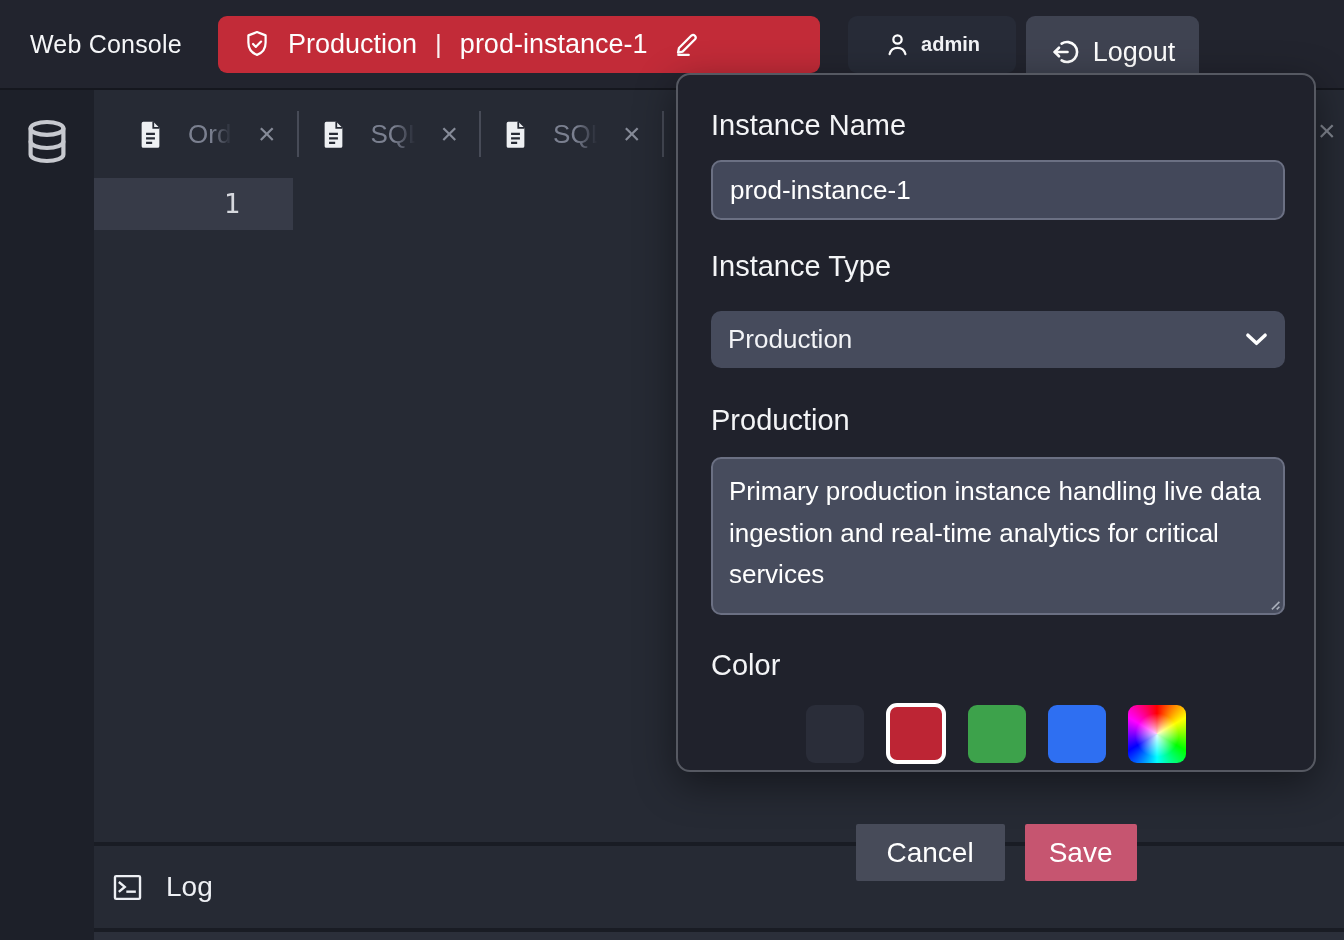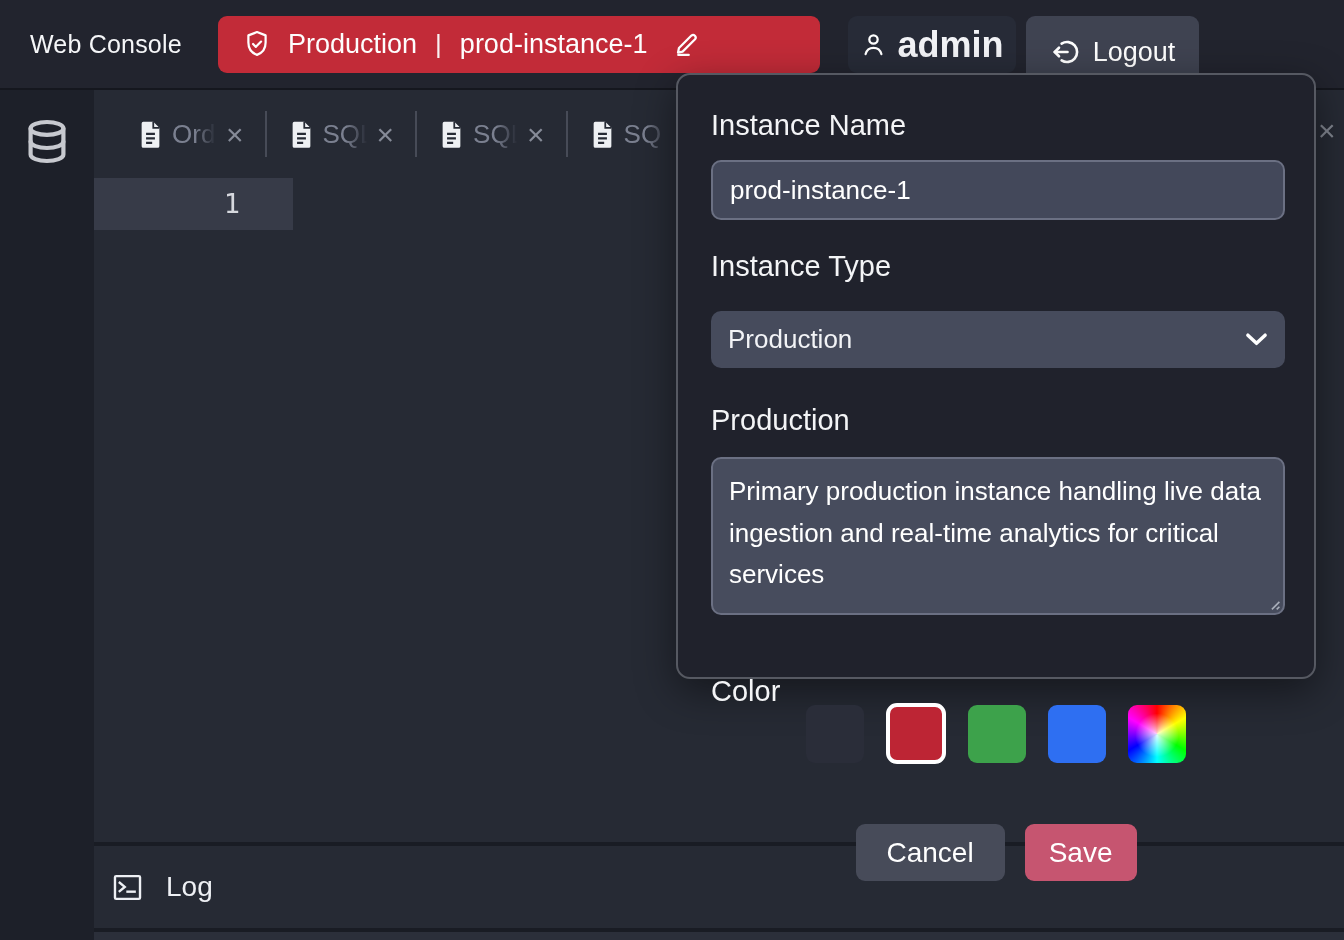--- a/index.html
+++ b/index.html
@@ -16,37 +16,37 @@
     background:#22242e; border-bottom:2px solid #15171e; z-index:10; }
   .app-title { position:absolute; left:30px; top:0; height:88px; display:flex;
     align-items:center; font-size:25px; font-weight:500; letter-spacing:.2px; color:#f5f6f8; }
   .env-badge { position:absolute; left:218px; top:16px; width:602px; height:57px;
     background:#c22b38; border-radius:9px; display:flex; align-items:center;
     padding:0 24px; gap:16px; font-size:27px; color:#fdfdfd; cursor:pointer; }
   .env-sep { font-weight:300; font-size:26px; opacity:.95; padding:0 2px; }
   .env-badge .edit { margin-left:10px; }
   .user-chip { position:absolute; left:848px; top:16px; width:168px; height:57px;
     background:#272b37; border-radius:9px; display:flex; align-items:center;
-    justify-content:center; gap:10px; font-size:36px; font-weight:700; }
+    justify-content:center; gap:10px; font-size:20px; font-weight:700; }
   .logout-btn { position:absolute; left:1026px; top:16px; width:173px; height:72px;
     background:#3f4351; border-radius:9px; display:flex; align-items:center;
     justify-content:center; gap:13px; font-size:27px; color:#fff; border:none;
     font-family:inherit; cursor:pointer; }
 
   
   .sidebar { position:absolute; left:0; top:90px; width:94px; height:850px;
     background:#1d2029; z-index:5; }
   .db-icon { position:absolute; left:23px; top:26px; cursor:pointer; }
 
   
   .main { position:absolute; left:94px; top:90px; width:1250px; height:850px;
     background:#262a34; }
   .tabbar { position:absolute; left:0; top:0; width:100%; height:88px;
     display:flex; align-items:center; padding-left:22px; }
-  .tab { display:flex; align-items:flex-end; gap:8px; padding:0 21px; cursor:pointer; }
+  .tab { display:flex; align-items:center; gap:24px; padding:0 21px; cursor:pointer; }
   .tab-label { width:46px; font-size:26px; color:#7b8090; overflow:hidden;
     white-space:nowrap;
     -webkit-mask-image:linear-gradient(90deg,#000 50%,transparent 96%);
     mask-image:linear-gradient(90deg,#000 50%,transparent 96%); }
   .tab-close { font-size:30px; color:#868b98; line-height:1; cursor:pointer; }
   .tab-divider { width:2px; height:46px; background:#474b57; }
   .orphan-close { position:absolute; left:1224px; top:26px; font-size:30px;
     color:#80858f; line-height:1; cursor:pointer; }
 
   .gutter { position:absolute; left:0; top:88px; width:199px; height:52px;
@@ -54,28 +54,28 @@
     color:#d6d8de; text-align:right; padding-right:53px; line-height:52px; }
 
   .log-divider { position:absolute; left:0; top:752px; width:100%; height:4px; background:#191c24; }
   .logbar { position:absolute; left:0; top:756px; width:100%; height:82px;
     display:flex; align-items:center; gap:23px; padding-left:18px;
     font-size:28px; color:#eef0f4; cursor:pointer; }
   .bottom-divider { position:absolute; left:0; top:838px; width:100%; height:4px; background:#191c24; }
   .bottom-strip { position:absolute; left:0; top:842px; width:100%; height:8px; background:#2b2f3a; }
 
   
-  .modal { position:absolute; left:676px; top:73px; width:640px; height:606px;
+  .modal { position:absolute; left:676px; top:73px; width:640px; height:699px;
     background:#20222c; border:2px solid #565962; border-radius:14px; z-index:30;
     box-shadow:0 12px 40px rgba(0,0,0,.45); }
   .field-label { position:absolute; left:33px; font-size:29px; font-weight:500; color:#f3f4f6; }
   .lbl-name { top:34px; }
   .lbl-type { top:175px; }
   .lbl-desc { top:329px; }
-  .lbl-color { top:600px; }
+  .lbl-color { top:574px; }
   .name-input { position:absolute; left:33px; top:85px; width:574px; height:60px;
     background:#43485a; border:2px solid #6b7083; border-radius:10px; color:#fff;
     font-size:26px; padding:0 17px; font-family:inherit; outline:none; }
   .type-select { position:absolute; left:33px; top:236px; width:574px; height:57px;
     background:#464b5c; border-radius:10px; display:flex; align-items:center;
     padding:0 17px; font-size:26px; cursor:pointer; }
   .type-select .chev { margin-left:auto; }
   .desc-textarea { position:absolute; left:33px; top:382px; width:574px; height:158px;
     background:#474c5d; border:2px solid #6b7083; border-radius:10px; color:#fff;
     font-size:26px; line-height:1.6; padding:12px 16px; font-family:inherit;
@@ -83,21 +83,21 @@
   .resize-corner { position:absolute; left:588px; top:521px; pointer-events:none; }
   .swatch-row { position:absolute; left:0; top:628px; width:100%; display:flex;
     justify-content:center; align-items:center; gap:22px; }
   .swatch { width:58px; height:58px; border-radius:9px; cursor:pointer; }
   .swatch.selected { width:60px; height:61px; border:4px solid #fff; border-radius:11px; }
   .swatch.rainbow { background:
       radial-gradient(circle at 50% 52%, rgba(255,255,255,.85), rgba(255,255,255,0) 52%),
       conic-gradient(#f00,#ff0,#0f0,#0ff,#00f,#f0f,#f00); }
   .dialog-actions { position:absolute; left:0; top:749px; width:100%; display:flex;
     justify-content:center; gap:20px; }
-  .btn { height:57px; border:none; border-radius:9px; color:#fff; font-size:28px;
+  .btn { height:57px; border:none; border-radius:2px; color:#fff; font-size:28px;
     font-family:inherit; display:flex; align-items:center; cursor:pointer; }
   .btn-cancel { background:#474b59; padding:0 31px; }
   .btn-save { background:#c65570; padding:8px 24px; }
 </style>
 </head>
 <body>
 
 <header class="topbar">
   <div class="app-title">Web Console</div>
 

